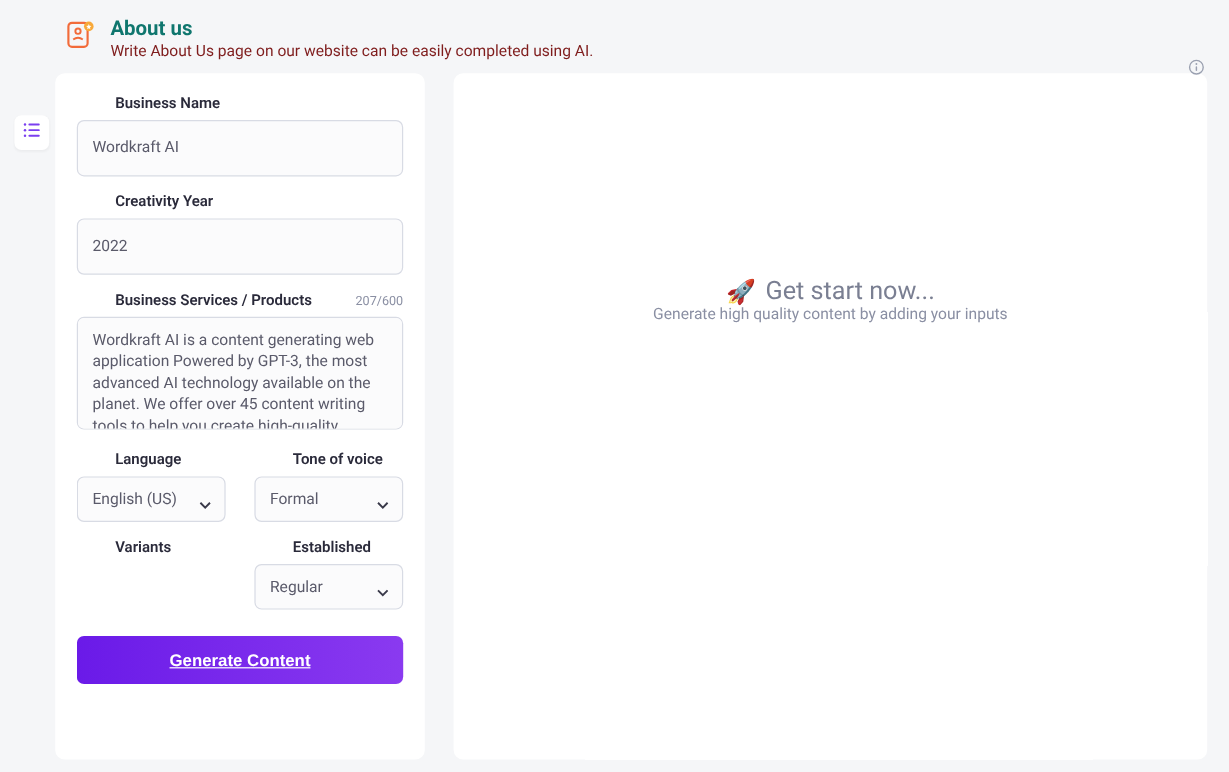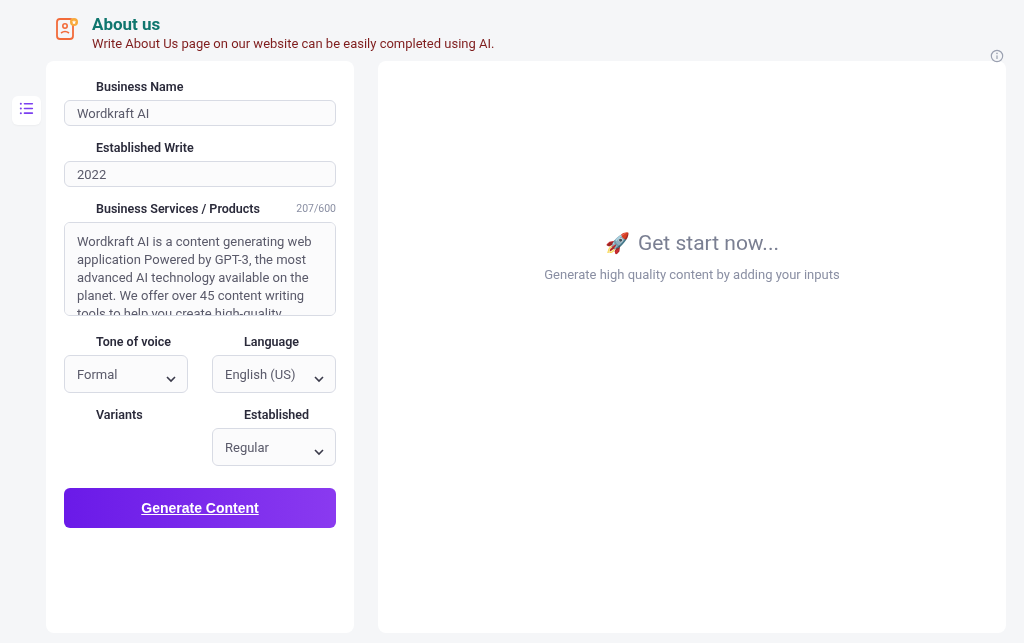--- a/index.html
+++ b/index.html
@@ -99,21 +99,21 @@
     }
     .text-input, .textarea-input, .select-input {
       width: 100%;
       border: 1px solid #d8dbe4;
       border-radius: 6px;
       background: #fbfbfc;
       font-size: 13px;
       color: #5a5a6a;
       font-family: inherit;
     }
-    .text-input { height: 26px; padding: 0 12px; }
+    .text-input { height: 47px; padding: 0 12px; }
     .textarea-input {
       height: 94px;
       padding: 10px 12px;
       resize: none;
       line-height: 1.38;
     }
     .textarea-input::-webkit-scrollbar { width: 6px; }
     .textarea-input::-webkit-scrollbar-thumb { background: #d0d3dd; border-radius: 3px; }
     .select-wrap { position: relative; }
     .select-input {
@@ -152,21 +152,20 @@
       font-size: 21px;
       color: #7a7f92;
       font-weight: 400;
       display: flex;
       align-items: center;
       gap: 8px;
     }
     .output-sub {
       font-size: 13px;
       color: #8a8fa3;
-      margin-top: 12px;
     }
     .rocket { font-size: 20px; }
   </style>
 </head>
 <body>
 
 <div class="header">
   <div class="header-icon">
     <svg viewBox="0 0 26 26" width="26" height="26">
       <rect x="3" y="3" width="16" height="20" rx="3" fill="none" stroke="#f26b3a" stroke-width="1.8"></rect>
@@ -209,65 +208,65 @@
 
     <div class="field-group">
       <div class="label-row">
           <label class="field-label">Business Name</label>
         </div>
       <input type="text" class="text-input" value="Wordkraft AI" style="">
     </div>
 
     <div class="field-group">
       <div class="label-row">
-          <label class="field-label">Established Write</label>
+          <label class="field-label">Creativity Year</label>
         </div>
       <input type="text" class="text-input" value="2022" style="">
     </div>
 
     <div class="field-group">
       <div class="label-row">
         <label class="field-label">Business Services / Products</label>
         <span class="counter">207/600</span>
       </div>
       <textarea class="textarea-input" style="">Wordkraft AI is a content generating web application Powered by GPT-3, the most advanced AI technology available on the planet. We offer over 45 content writing tools to help you create high-quality content.</textarea>
     </div>
 
 
     <div class="row-2">
+      <div class="field-group">
+        <div class="label-row">
+            <label class="field-label">Language</label>
+          </div>
+        <div class="select-wrap">
+          <select class="select-input">
+            <option>English (US)</option>
+          </select>
+          <span class="chevron">
+            <svg viewBox="0 0 10 10" width="10" height="10">
+                <path d="M1 3 L5 7 L9 3" fill="none" stroke="currentColor" stroke-width="1.6"></path>
+              </svg>
+          </span>
+        </div>
+      </div>
       <div class="field-group">
         <div class="label-row">
             <label class="field-label">Tone of voice</label>
           </div>
         <div class="select-wrap">
           <select class="select-input">
             <option>Formal</option>
           </select>
           <span class="chevron">
             <svg viewBox="0 0 10 10" width="10" height="10">
                 <path d="M1 3 L5 7 L9 3" fill="none" stroke="currentColor" stroke-width="1.6"></path>
               </svg>
           </span>
         </div>
       </div>
-      <div class="field-group">
-        <div class="label-row">
-            <label class="field-label">Language</label>
-          </div>
-        <div class="select-wrap">
-          <select class="select-input">
-            <option>English (US)</option>
-          </select>
-          <span class="chevron">
-            <svg viewBox="0 0 10 10" width="10" height="10">
-                <path d="M1 3 L5 7 L9 3" fill="none" stroke="currentColor" stroke-width="1.6"></path>
-              </svg>
-          </span>
-        </div>
-      </div>
     </div>
 
     <div class="row-2">
       <div class="field-group">
         <div class="label-row">
             <label class="field-label">Variants</label>
           </div>
       </div>
       <div class="field-group">
         <div class="label-row">

